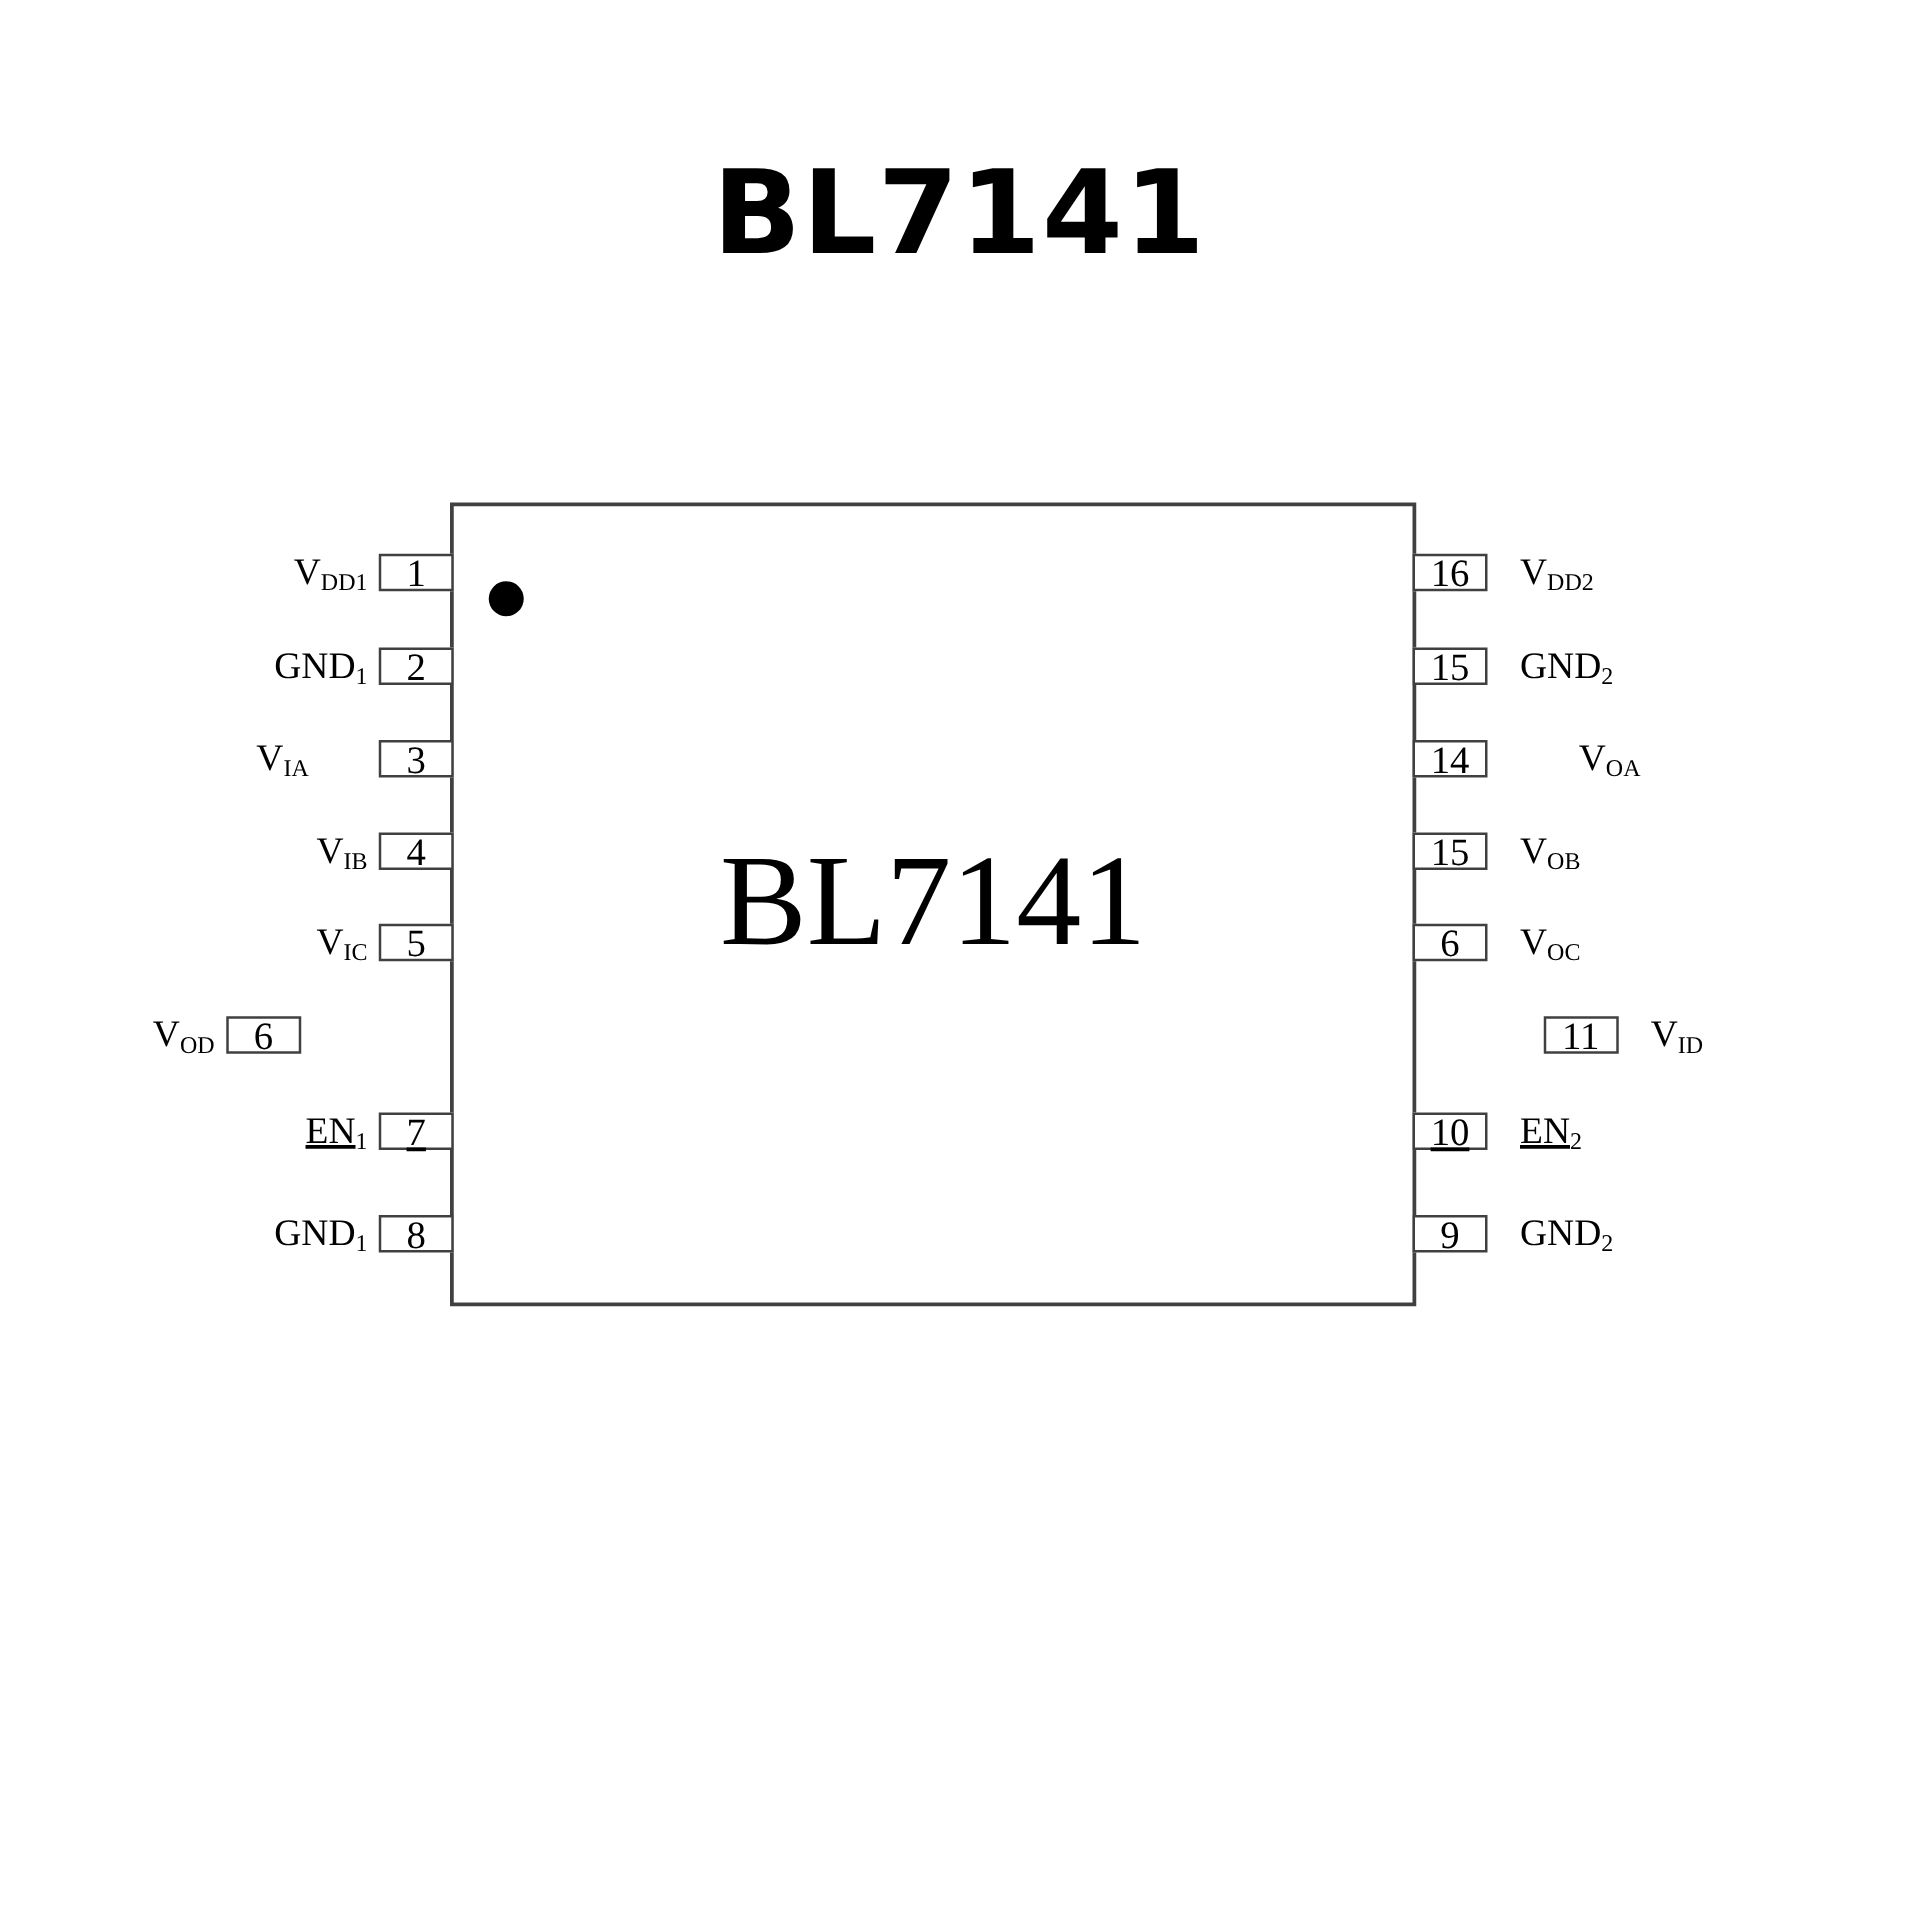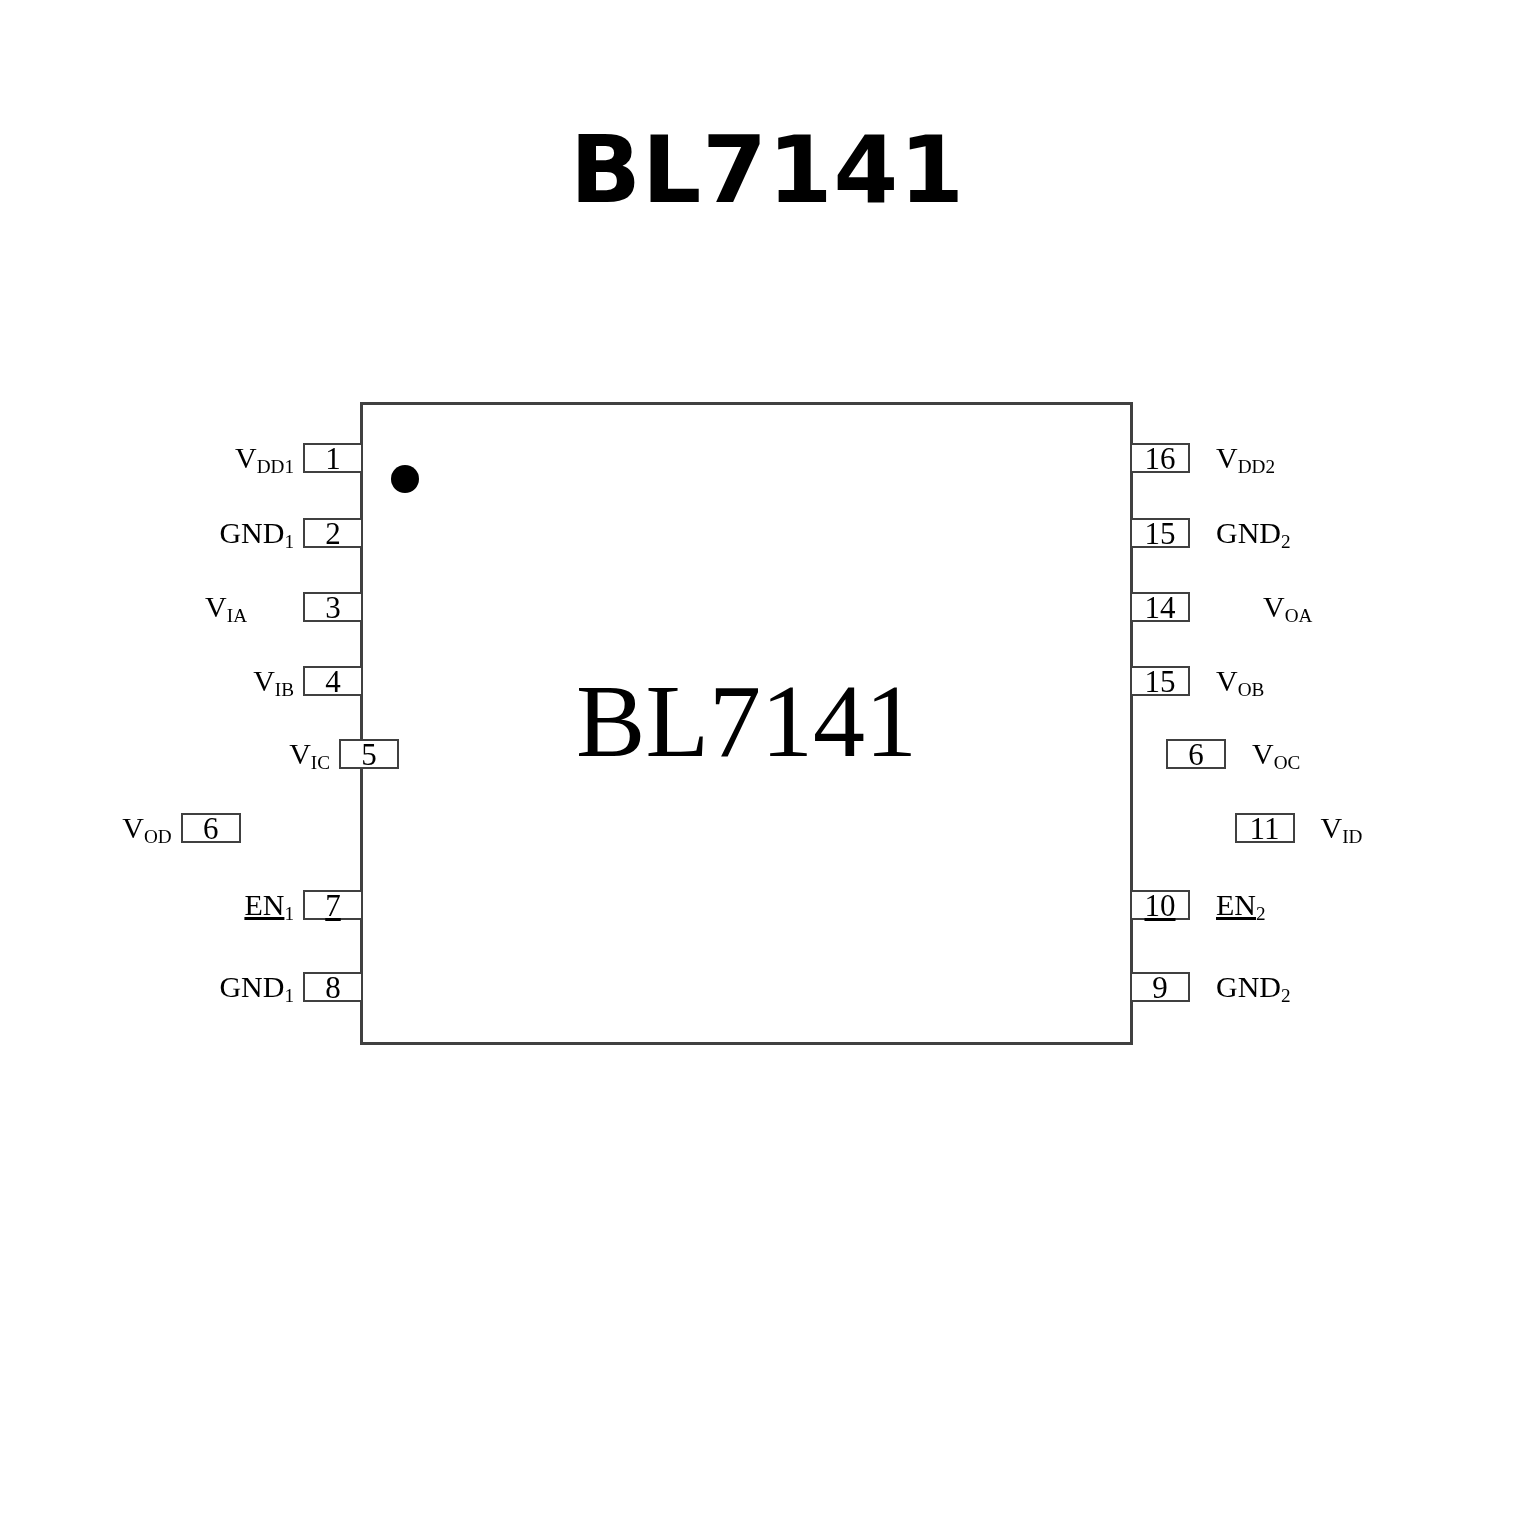--- a/index.html
+++ b/index.html
@@ -99,21 +99,21 @@
     font-size: 31px;
     line-height: 1;
     overflow: visible;
     flex-shrink: 0;
   }
   
   .row-y0 { top: 443px; }
   .row-y1 { top: 518px; }
   .row-y2 { top: 592px; gap: 47px; }
   .row-y3 { top: 666px; text-align: right; }
-  .row-y4 { top: 739px; margin-left: 36px; }
+  .row-y4 { top: 739px; }
   .row-y5 { top: 813px; justify-content: center; }
   .row-y6 { top: 890px; text-decoration: underline; }
   .row-y7 { top: 972px; }
 </style>
 </head>
 <body>
 
 <div class="page-title">BL7141</div>
 
 <div class="chip-body">

